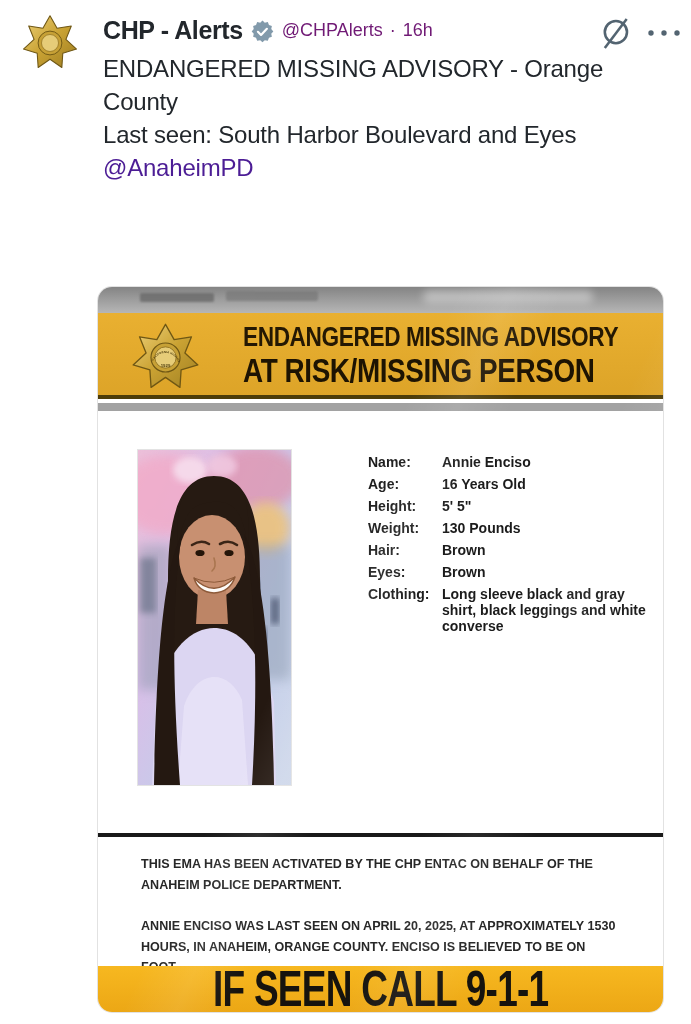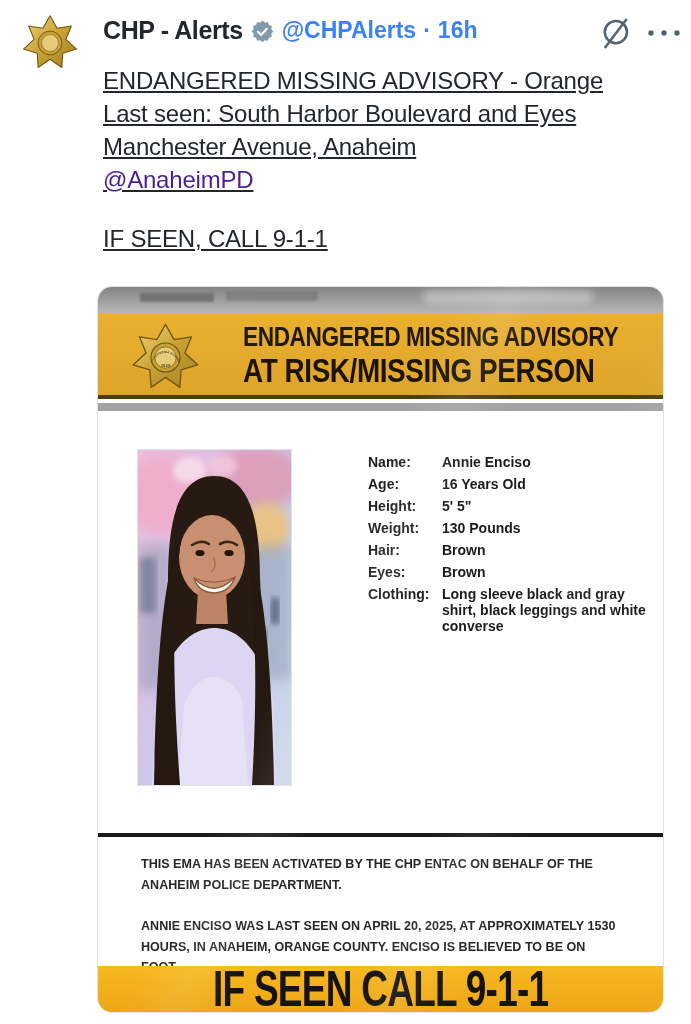--- a/index.html
+++ b/index.html
@@ -14,29 +14,29 @@
   .avatar {
     position:absolute; left:12px; top:5px; width:76px; height:76px; border-radius:50%;
     background:#ffffff; display:flex; align-items:center; justify-content:center; cursor:pointer;
   }
   .header-row {
     position:absolute; left:103px; top:13px; height:34px;
     display:flex; align-items:center; gap:7px; white-space:nowrap;text-align:center;
   }
   .author-name { font-size:25px; font-weight:700; color:#22272c; letter-spacing:-0.4px; cursor:pointer; }
   .verified { display:flex; align-items:center; margin-top:2px; }
-  .handle-group { font-size:23px; color:#3b82f6; display:flex; gap:7px; align-items:center;font-weight:bold; }
+  .handle-group { font-size:18px; color:#701a75; display:flex; gap:7px; align-items:center; }
   .icon-btn { position:absolute; cursor:pointer; display:flex; align-items:center; justify-content:center; }
   .grok-btn { left:596px; top:14px; width:38px; height:38px; }
   .more-btn { left:642px; top:24px; width:44px; height:18px; }
 
   
   .tweet-body {
-    position:absolute; left:103px; top:64px;
-    font-size:24px; line-height:33px; color:#22272c; letter-spacing:-0.2px;text-decoration:underline;
+    position:absolute; left:103px; top:52px;
+    font-size:24px; line-height:33px; color:#22272c; letter-spacing:-0.2px;
   }
   .tweet-body > div { white-space:nowrap; }
   .mention { color:#4c1d95; cursor:pointer; }
   .call-line { margin-top:26px; }
 
   
   .flyer {
     position:absolute; left:98px; top:287px; width:565px; height:725px;
     border-radius:14px; overflow:hidden; background:#ffffff;
     box-shadow:0 0 0 1px #e2e2e2; cursor:pointer;
@@ -148,24 +148,23 @@
 <div class="icon-btn more-btn">
   <svg width="40" height="14" viewBox="0 0 40 14" fill="#536471">
     <circle cx="7" cy="7" r="2.7"></circle>
       <circle cx="20" cy="7" r="2.7"></circle>
       <circle cx="33" cy="7" r="2.7"></circle>
   </svg>
 </div>
 
 <div class="tweet-body">
   <div>ENDANGERED MISSING ADVISORY - Orange</div>
+  <div>County</div>
   <div>Last seen:  South Harbor Boulevard and Eyes</div>
-  <div>Manchester Avenue, Anaheim</div>
   <div class="mention">@AnaheimPD</div>
-  <div class="call-line">IF SEEN, CALL 9-1-1</div>
 </div>
 
 <div class="flyer">
 
   <div class="strip-top">
     <div class="smudge-a"></div>
       <div class="smudge-b"></div>
       <div class="glint-top"></div>
   </div>
 

